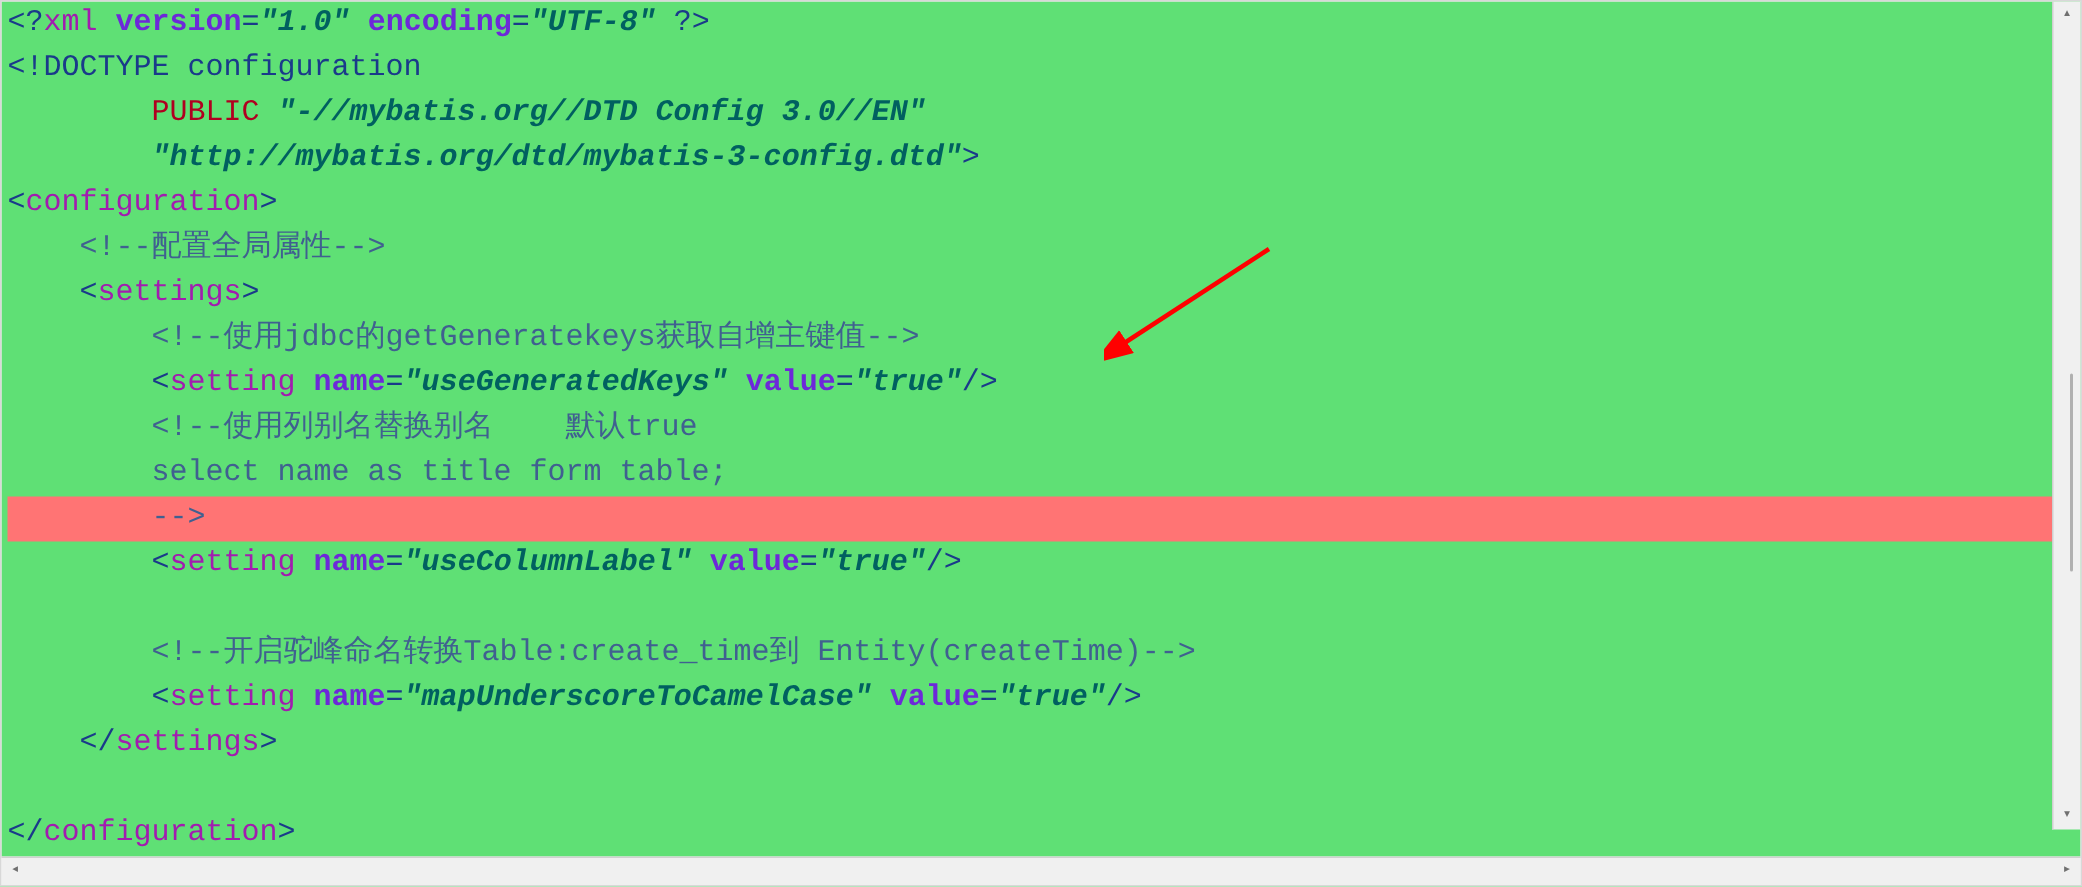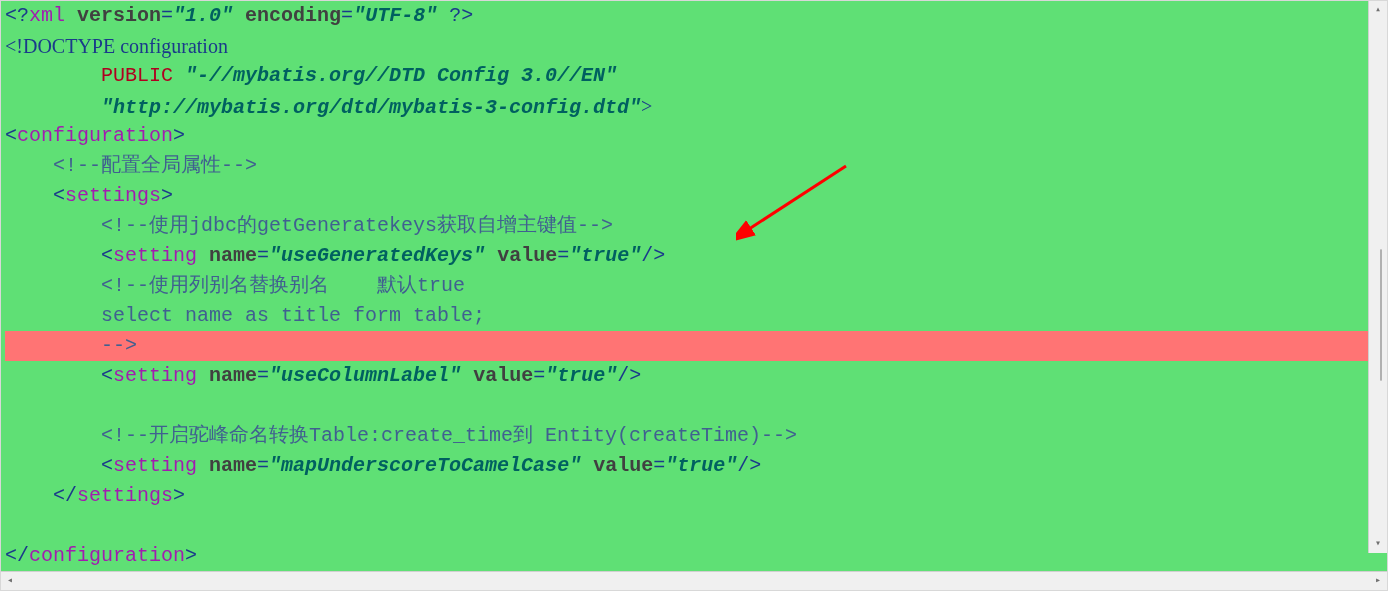--- a/index.html
+++ b/index.html
@@ -31,23 +31,23 @@
     box-sizing:border-box;
     position:relative;
     height:570px;           
     overflow:hidden;
   }
   .code-line{height:30px;}
   .hl{background:#FF7474;}
   .blank{height:30px;}
   .punct{color:#1a3a8a;}      
   .tag{color:#a21caf;}
-  .attr{color:#404040;font-weight:bold;}
+  .attr{color:#6d28d9;font-weight:bold;}
   .str{color:#006060;font-weight:bold;font-style:italic;}   
-  .doctype{color:#1a3a8a;font-family:Liberation Serif, serif;}
+  .doctype{color:#1a3a8a;}
   .public{color:#b00020;}
   .comment{color:#406090;}
   
   .vscroll{
     position:absolute;
     top:0;right:0;bottom:18px;
     width:18px;
     background:#f0f0f0;
     border-left:1px solid #d0d0d0;
     display:flex;flex-direction:column;align-items:center;

